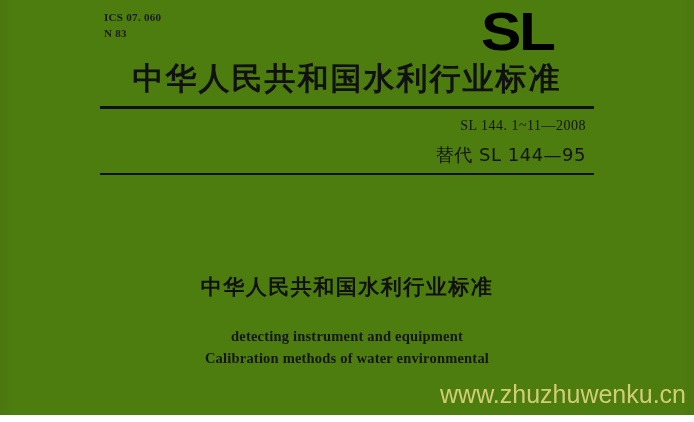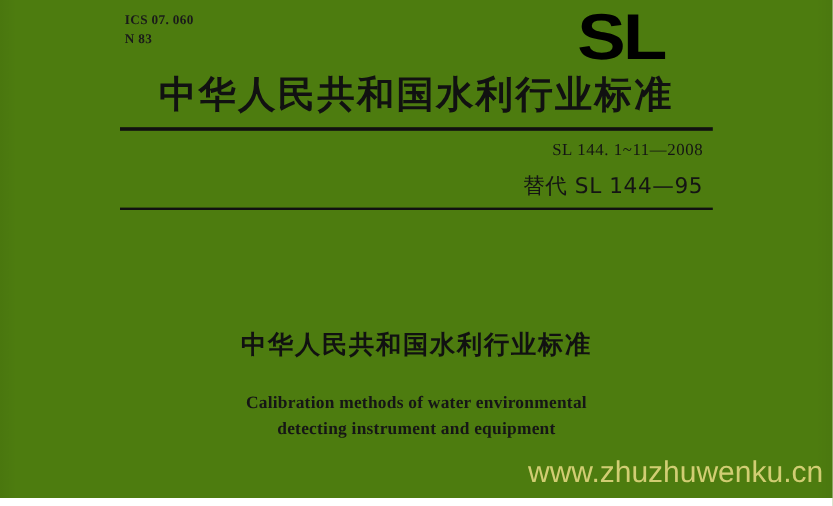--- a/index.html
+++ b/index.html
@@ -182,19 +182,19 @@
   <div class="rule rule-top"></div>
 
   <div class="std-number">SL 144. 1~11—2008</div>
   <div class="std-replaces">替代 SL 144—95</div>
 
   <div class="rule rule-bottom"></div>
 
   <div class="doc-title-cn">中华人民共和国水利行业标准</div>
 
   <div class="doc-title-en">
+    <div>detecting instrument and equipment</div>
     <div>Calibration methods of water environmental</div>
-    <div>detecting instrument and equipment</div>
   </div>
 
   <div class="watermark">www.zhuzhuwenku.cn</div>
 
 </div>
 
 </body></html>

